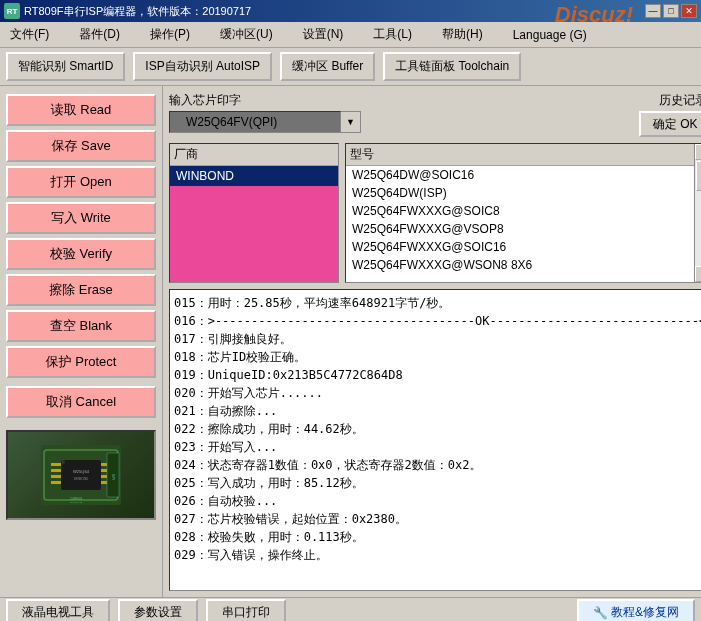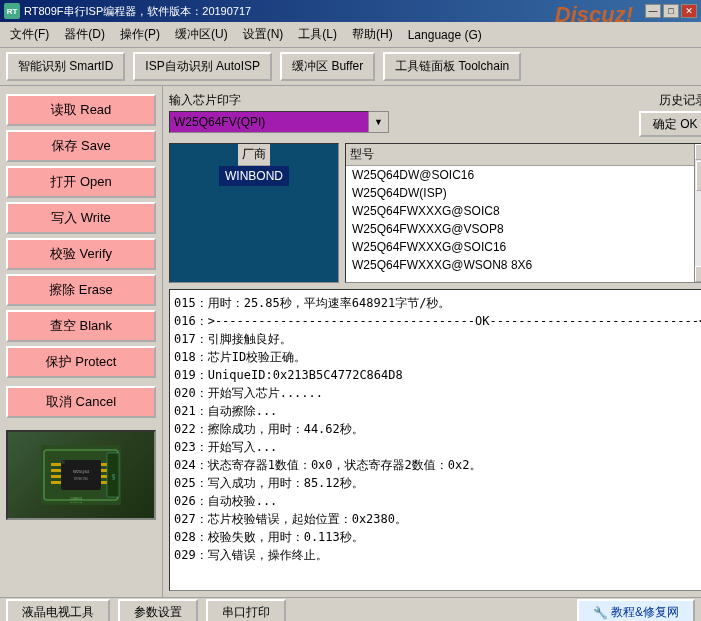--- a/index.html
+++ b/index.html
@@ -73,21 +73,21 @@
       z-index: 10;
     }
 
     
     .menu-bar {
       background: #d4d0c8;
       border-bottom: 1px solid #a0a0a0;
       display: flex;
       align-items: center;
       padding: 2px 4px;
-      gap: 3px;
+      gap: 18px;
     }
     .menu-item {
       padding: 2px 6px;
       cursor: pointer;
       font-size: 12px;
       white-space: nowrap;
     }
 
     
     .toolbar-row {
@@ -184,25 +184,25 @@
     .chip-input-label {
       font-size: 12px;
       margin-bottom: 2px;
     }
     .chip-input-field {
       display: flex;
       align-items: center;
       gap: 0;
     }
     .chip-text-input {
-      width: 200px;
+      width: 172px;
       height: 22px;
       border: 1px inset #888;
-      background: #a21caf;
-      padding: 2px 4px;
+      background: #737373;
+      padding: 2px 16px;
       font-size: 12px;
     }
     .chip-dropdown-btn {
       width: 20px;
       height: 22px;
       background: #d4d0c8;
       border: 1px solid #888;
       border-left: none;
       cursor: pointer;
       display: flex;
@@ -232,24 +232,23 @@
 
     
     .mfr-model-row {
       display: flex;
       gap: 6px;
       height: 140px;
     }
     .mfr-panel {
       width: 170px;
       border: 1px inset #888;
-      background: #0c4a6e;
+      background: #ec4899;
       display: flex;
       flex-direction: column;
-      align-items: center;
     }
     .mfr-header {
       background: #d4d0c8;
       border-bottom: 1px solid #a0a0a0;
       padding: 2px 4px;
       font-size: 12px;
     }
     .mfr-list {
       flex: 1;
       overflow-y: auto;

